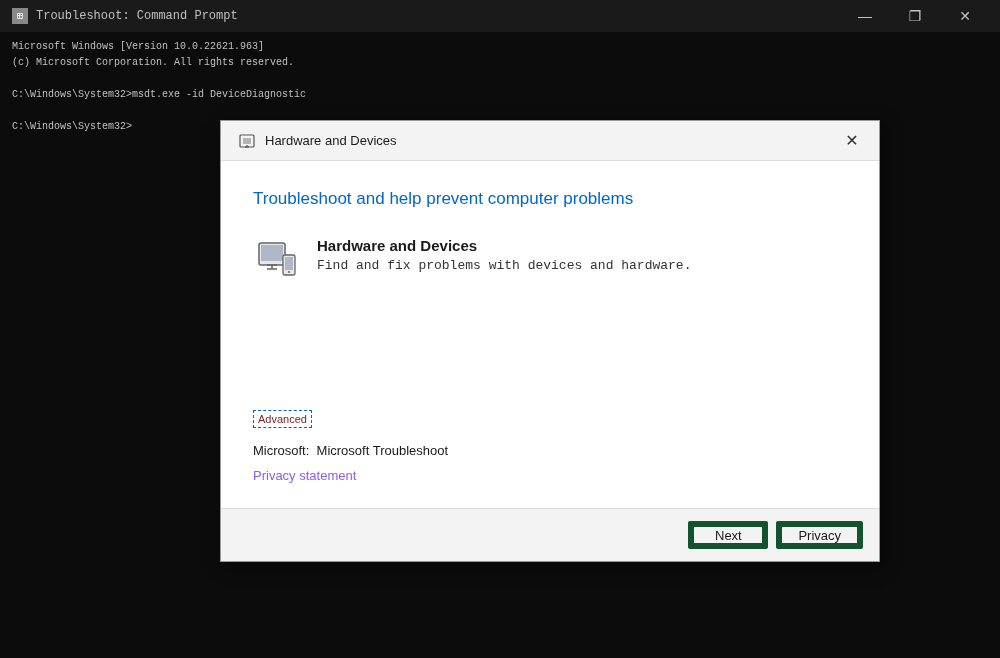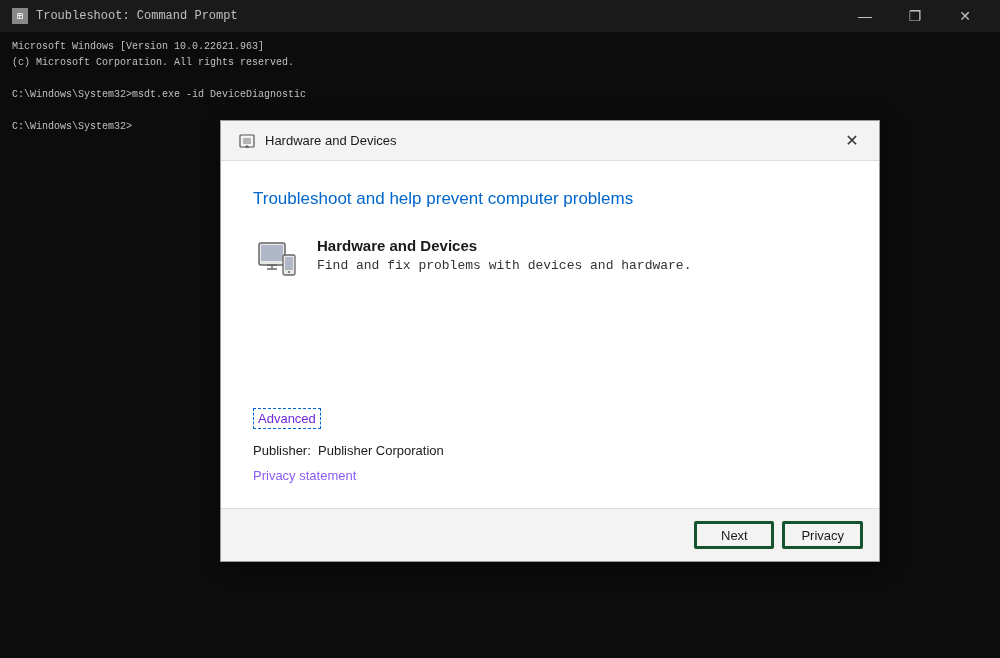--- a/index.html
+++ b/index.html
@@ -195,23 +195,23 @@
 
     .dialog-spacer {
       height: 100px;
     }
 
     .dialog-advanced {
       margin-bottom: 16px;
     }
 
     .advanced-link {
-      color: #6d28d9;
+      color: #7f1d1d;
       text-decoration: none;
-      font-size: 13px;
+      font-size: 11px;
       border: 1px dashed #0066cc;
       padding: 2px 4px;
       cursor: pointer;
     }
 
     .dialog-publisher {
       font-size: 13px;
       color: #333;
       margin-bottom: 8px;
     }
@@ -236,21 +236,21 @@
       gap: 8px;
     }
 
     .dialog-btn {
       min-width: 80px;
       height: 28px;
       padding: 0 16px;
       font-family: 'Segoe UI', Arial, sans-serif;
       font-size: 13px;
       cursor: pointer;
-      border: 3px solid #14532d;
+      border: 6px solid #14532d;
       background: #f3f3f3;
       color: #1a1a1a;
       border-radius: 2px;
     }
 
     .dialog-btn.primary {
       background: #f3f3f3;
     }
   </style>
 </head>
@@ -320,22 +320,22 @@
         </div>
       </div>
 
       <div class="dialog-spacer"></div>
 
       <div class="dialog-advanced">
         <a class="advanced-link" href="#">Advanced</a>
       </div>
 
       <div class="dialog-publisher">
-        <span>Publisher:</span>
-        &nbsp;<span>Publisher Corporation</span>
+        <span>Microsoft:</span>
+        &nbsp;<span>Microsoft Troubleshoot</span>
       </div>
 
       <a class="privacy-link" href="#">Privacy statement</a>
     </div>
 
     <div class="dialog-footer">
       <button class="dialog-btn primary">Next</button>
       <button class="dialog-btn">Privacy</button>
     </div>
   </div>

